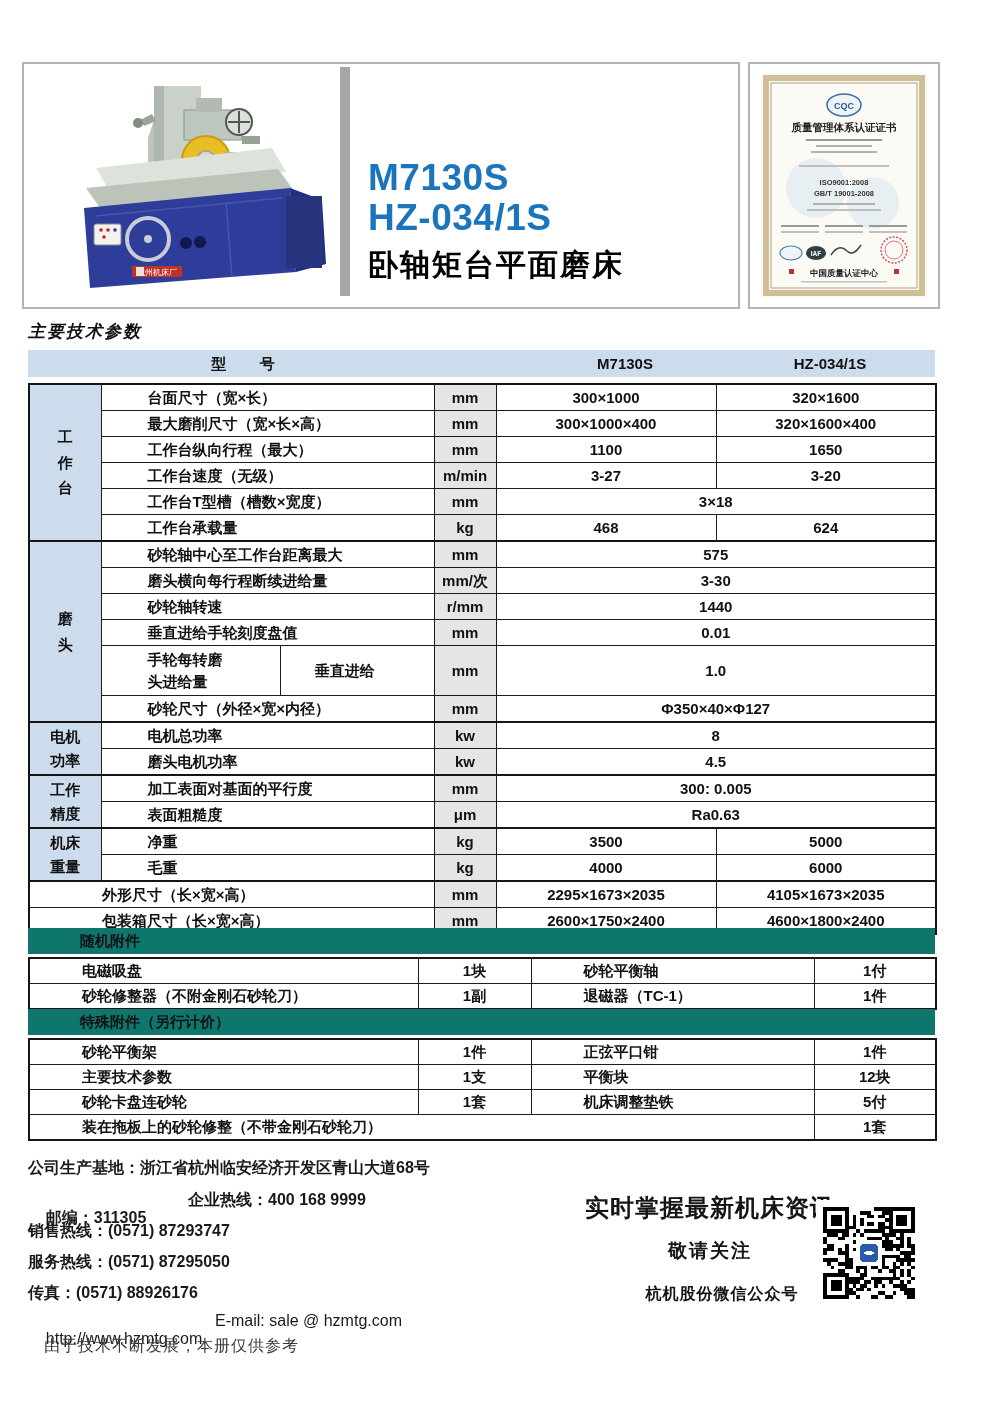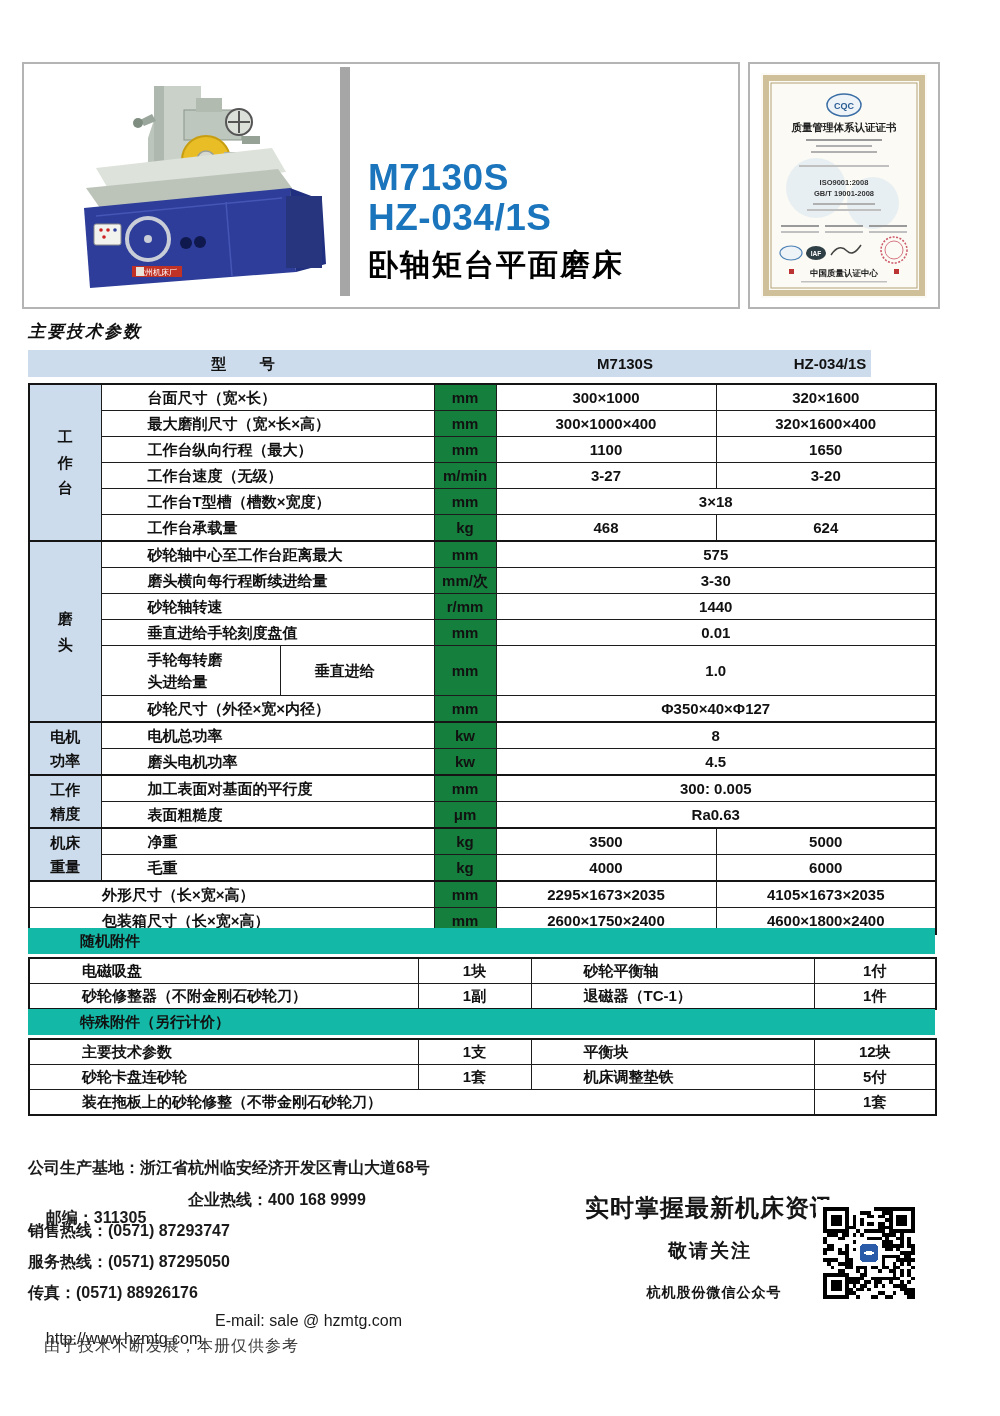--- a/index.html
+++ b/index.html
@@ -14,61 +14,61 @@
   .model{font-size:37px;font-weight:800;color:#1b75bc;line-height:40px;letter-spacing:0.5px;}
   .prodname{font-size:30px;font-weight:800;color:#000000;margin-top:7px;letter-spacing:2px;}
 
   .certbox{position:absolute;left:748px;top:62px;width:188px;height:243px;border:2px solid #b4b4b4;background:#fff;display:flex;align-items:center;justify-content:center;}
 
   
   .sectitle{position:absolute;left:28px;top:320px;font-size:17px;font-weight:700;letter-spacing:2px;font-style:italic;}
 
   
   .band{position:absolute;background:#cddcec;height:27px;}
-  #modelband{left:28px;top:350px;width:843px;}
+  #modelband{left:28px;top:350px;width:907px;}
   #modelband .c{position:absolute;top:0;height:27px;line-height:27px;text-align:center;font-size:15px;font-weight:600;white-space:pre;}
   #modelband .c1{left:0;width:430px;}
   #modelband .c2{left:477px;width:240px;}
   #modelband .c3{left:697px;width:210px;}
 
   
   #spec{position:absolute;left:28px;top:383px;width:907px;border-collapse:collapse;table-layout:fixed;border:2px solid #151515;}
   #spec td{border:1px solid #1c1c1c;font-size:15px;font-weight:600;padding:0;height:25px;line-height:1.2;overflow:hidden;}
   #spec tr.sep td{border-top:2px solid #151515;}
   #spec .g{background:#cddcec;text-align:center;vertical-align:middle;}
   .vtxt1{display:inline-block;width:1.3em;word-break:break-all;line-height:1.7;}
   .vtxt2{display:inline-block;width:2.6em;word-break:break-all;line-height:1.55;}
   #spec .n{text-align:left;padding-left:46px;}
   #spec .nfull{text-align:left;padding-left:72px;}
-  #spec .u{background:#15803d;text-align:center;}
+  #spec .u{background:#e5e5e5;text-align:center;}
   #spec .v{text-align:center;}
   #spec td.splitcell{padding:0;height:49px;}
   .split{display:flex;height:100%;align-items:stretch;}
   .sl{flex:0 0 54%;border-right:1px solid #1c1c1c;display:flex;align-items:center;padding-left:46px;box-sizing:border-box;}
   .sl span{display:inline-block;width:5.1em;word-break:break-all;line-height:1.45;}
   .sr{flex:1;display:flex;align-items:center;padding-left:34px;}
 
   
-  .accband{position:absolute;left:28px;width:907px;height:26px;background:#14b8a6;line-height:26px;font-size:15px;font-weight:700;padding-left:52px;box-sizing:border-box;}
+  .accband{position:absolute;left:28px;width:907px;height:26px;background:#0f766e;line-height:26px;font-size:15px;font-weight:700;padding-left:52px;box-sizing:border-box;}
   .acctable{position:absolute;left:28px;width:907px;border-collapse:collapse;table-layout:fixed;border:2px solid #151515;}
   .acctable td{border:1px solid #1c1c1c;font-size:15px;font-weight:600;height:24px;padding:0;}
   .acctable .ai{text-align:left;padding-left:52px;margin-left:9px;}
   .acctable .aq{text-align:center;}
 
   
   .cl{position:absolute;left:28px;font-size:16px;font-weight:600;color:#1a1a1a;white-space:pre;}
   .cl .inner2{position:absolute;left:160px;top:0;white-space:pre;}
   .weblow{font-weight:400;}
   .disclaimer{position:absolute;left:28px;top:1336px;font-size:16px;font-weight:400;color:#3a3a3a;letter-spacing:1px;margin-left:16px;}
 
   
   .wechat{position:absolute;left:545px;top:1192px;width:330px;text-align:center;font-family:"Liberation Serif","DejaVu Serif",serif;font-weight:700;color:#151515;}
   .wc1{position:absolute;left:0;top:0;width:330px;font-size:24px;letter-spacing:1px;}
   .wc2{position:absolute;left:0;top:46px;width:330px;font-size:19px;letter-spacing:2px;}
-  .wc3{position:absolute;left:4px;top:92px;width:330px;font-size:14px;letter-spacing:1px;}
+  .wc3{position:absolute;left:12px;top:92px;width:330px;font-size:16px;letter-spacing:1px;}
   .qr{position:absolute;left:816px;top:1200px;width:106px;height:106px;background:#fff;}
 </style>
 </head>
 <body>
 
 <div id="page">
 
   <div class="topbox">
     <svg class="machine" viewBox="0 0 300 218">
 
@@ -326,20 +326,26 @@
 
   <div class="accband" style="top:1009px">特殊附件（另行计价）</div>
   <table class="acctable" style="top:1038px">
     <colgroup>
         <col style="width:389px">
         <col style="width:113px">
         <col style="width:283px">
         <col style="width:122px">
       </colgroup>
     <tbody>
+        <tr>
+      <td class="ai">砂轮平衡架</td>
+      <td class="aq">1件</td>
+      <td class="ai">正弦平口钳</td>
+      <td class="aq">1件</td>
+    </tr>
     <tr>
       <td class="ai">主要技术参数</td>
       <td class="aq">1支</td>
       <td class="ai">平衡块</td>
       <td class="aq">12块</td>
     </tr>
     <tr>
       <td class="ai">砂轮卡盘连砂轮</td>
       <td class="aq">1套</td>
       <td class="ai">机床调整垫铁</td>

